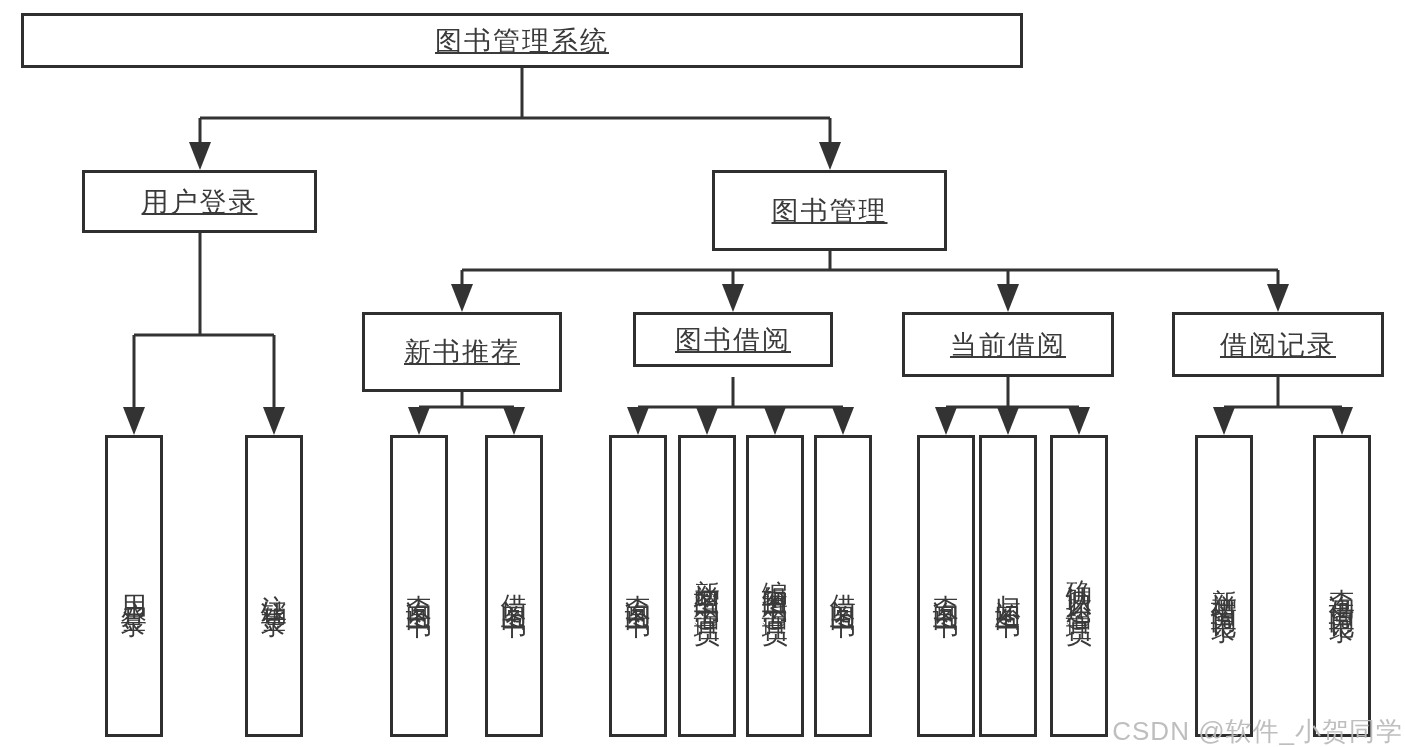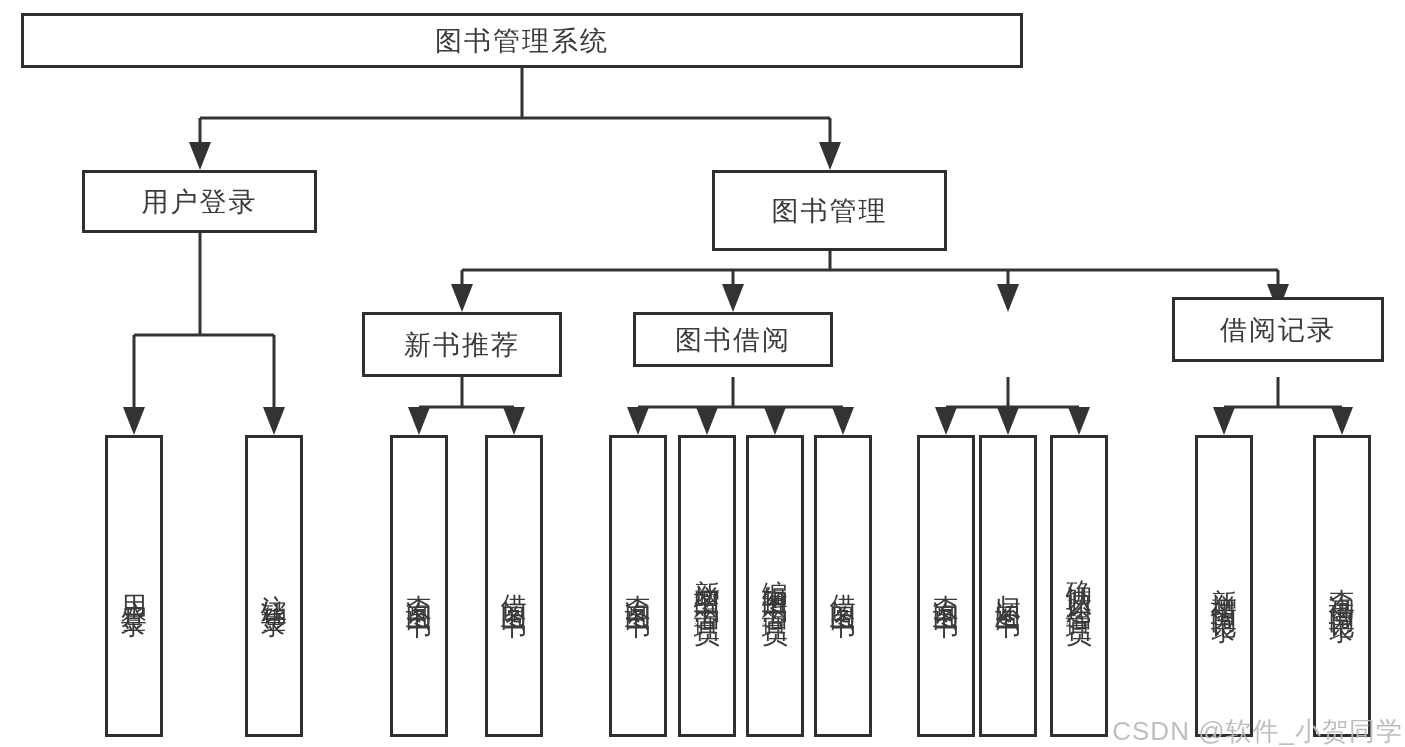--- a/index.html
+++ b/index.html
@@ -17,20 +17,21 @@
     position: absolute;
     background: #ffffff;
     border: 3px solid #2f2f2f;
     color: #3a3a3a;
     display: flex;
     align-items: center;
     justify-content: center;
     font-size: 27px;
     letter-spacing: 2px;
     white-space: nowrap;
+    text-decoration: underline;
   }
   .leaf {
     position: absolute;
     top: 435px;
     width: 58px;
     height: 302px;
     background: #ffffff;
     border: 3px solid #2f2f2f;
     color: #3a3a3a;
     display: flex;
@@ -41,24 +42,24 @@
   .leaf span {
     writing-mode: vertical-rl;
     line-height: 1.1;
     letter-spacing: 6px;
     max-height: 292px;
   }
   
   .n-root   { left: 21px;  top: 13px;  width: 1002px; height: 55px; }
   .n-login  { left: 82px;  top: 170px; width: 235px;  height: 63px; }
   .n-mgmt   { left: 712px; top: 170px; width: 235px;  height: 81px; }
-  .n-newrec { left: 362px; top: 312px; width: 200px;  height: 65px; text-align: right; }
+  .n-newrec { left: 362px; top: 312px; width: 200px;  height: 80px; text-align: right; }
   .n-borrow { left: 633px; top: 312px; width: 200px;  height: 55px; }
   .n-curr   { left: 902px; top: 312px; width: 212px;  height: 65px; }
-  .n-record { left: 1172px;top: 297px; width: 212px;  height: 65px; }
+  .n-record { left: 1172px;top: 312px; width: 212px;  height: 65px; }
   
   .l-g1a { left: 105px; }  .l-g1b { left: 245px; }
   .l-g2a { left: 390px; }  .l-g2b { left: 485px; }
   .l-g3a { left: 609px; }  .l-g3b { left: 678px; }  .l-g3c { left: 746px; }  .l-g3d { left: 814px; }
   .l-g4a { left: 917px; }  .l-g4b { left: 979px; }  .l-g4c { left: 1050px; }
   .l-g5a { left: 1195px; } .l-g5b { left: 1313px; }
   .watermark {
     position: absolute;
     top: 714px;
     right: 2px;
@@ -106,20 +107,21 @@
     </g>
   </svg>
 
   <div class="node n-root">图书管理系统</div>
 
   <div class="node n-login">用户登录</div>
   <div class="node n-mgmt">图书管理</div>
 
   <div class="node n-newrec">新书推荐</div>
   <div class="node n-borrow">图书借阅</div>
+  <div class="node n-curr">当前借阅</div>
   <div class="node n-record">借阅记录</div>
 
   <div class="leaf l-g1a">
     <span>用户登录</span>
   </div>
   <div class="leaf l-g1b">
     <span>注销登录</span>
   </div>
 
   <div class="leaf l-g2a">

